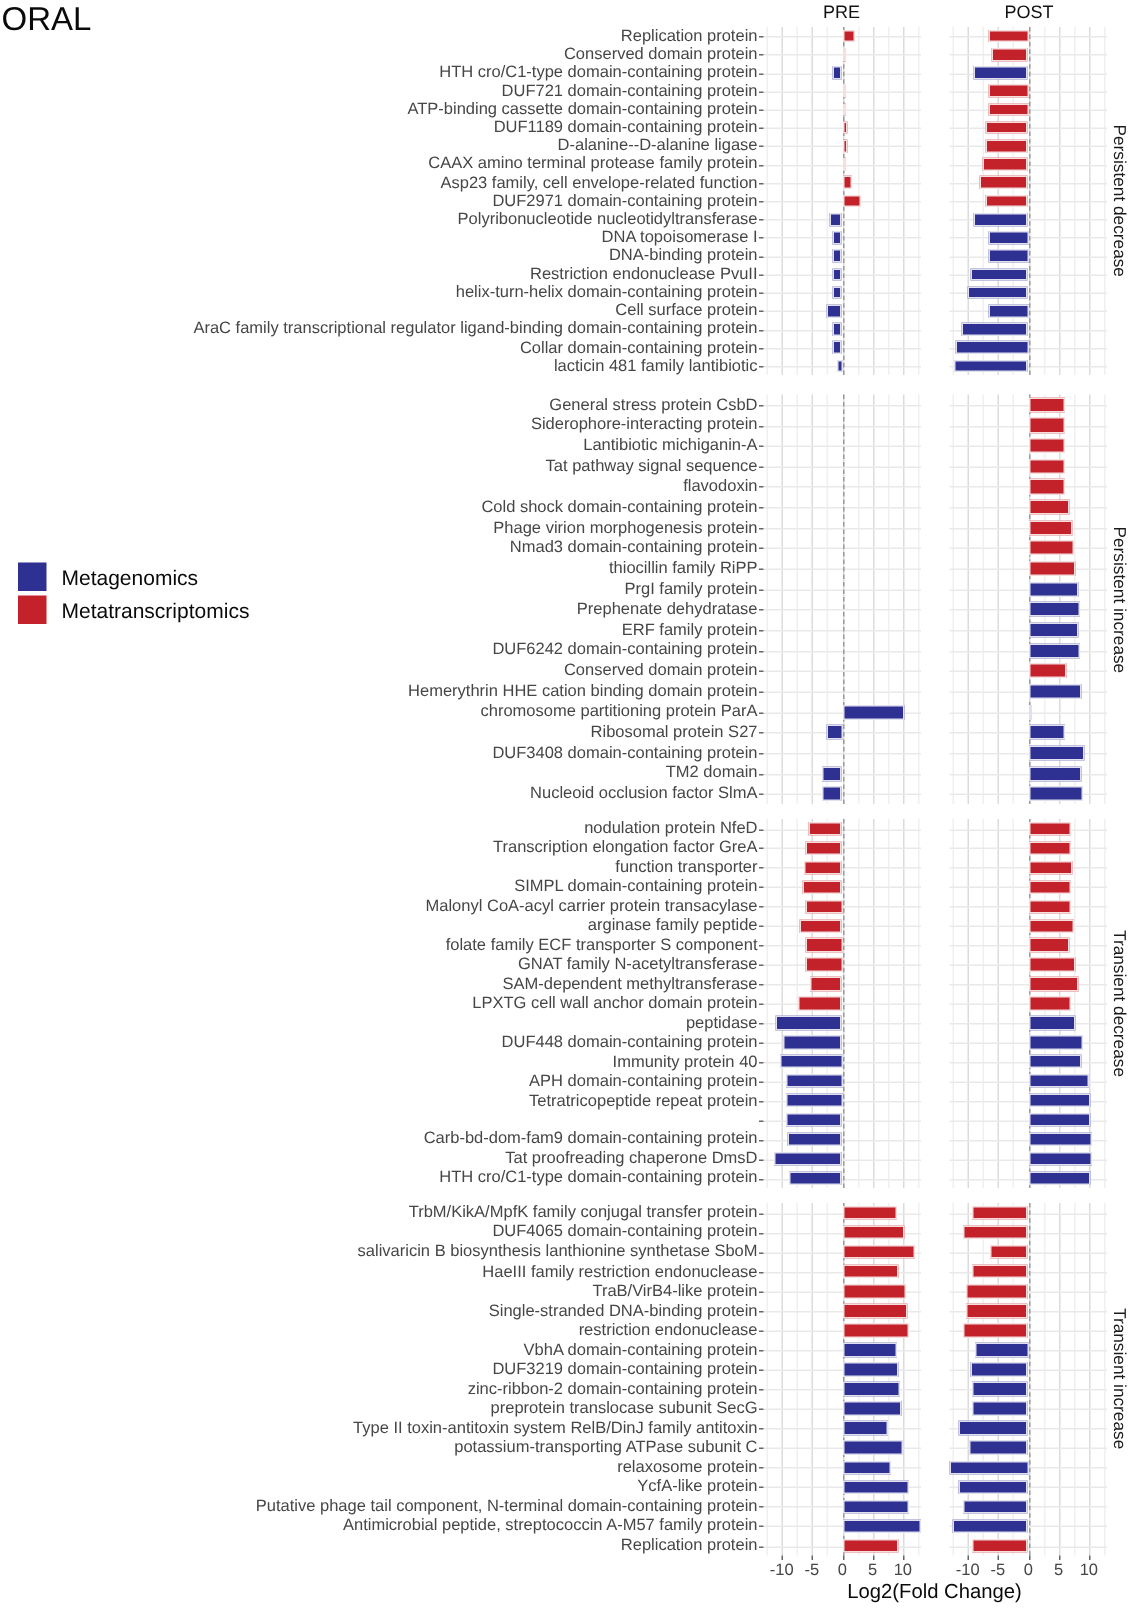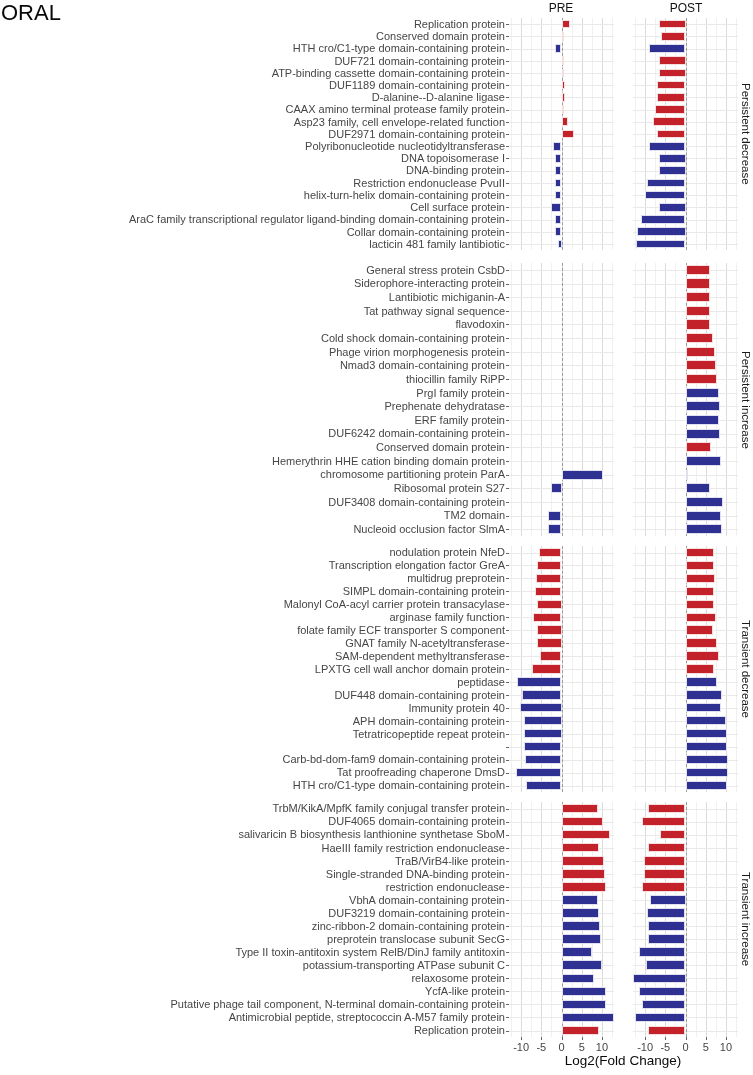--- a/index.html
+++ b/index.html
@@ -37,20 +37,30 @@
   .xtick-label{position:absolute;transform:translateX(-50%);font-size:11px;color:#464646;}
 </style>
 </head>
 <body>
 
 <div id="chart">
   <div class="plot-title">ORAL</div>
   <div class="col-header" id="hdr-pre">PRE</div>
   <div class="col-header" id="hdr-post">POST</div>
 
+  <div class="legend">
+    <div class="legend-item">
+      <span class="legend-swatch" id="sw-0" style="background: rgb(46, 49, 146);"></span>
+      <span class="legend-label">Metagenomics</span>
+    </div>
+    <div class="legend-item">
+      <span class="legend-swatch" id="sw-1" style="background: rgb(195, 34, 43);"></span>
+      <span class="legend-label">Metatranscriptomics</span>
+    </div>
+  </div>
 
   <div class="axis-title">Log2(Fold Change)</div>
 
   <div id="plot-area">
       <div class="strip" style="left: 738px; top: 18px; height: 232px;">Persistent decrease</div>
       <div class="panel" style="left: 509px; top: 18px; width: 105px; height: 232px;">
         <div class="gv minor" style="left: 2px;"></div>
         <div class="gv minor" style="left: 22.2px;"></div>
         <div class="gv minor" style="left: 42.4px;"></div>
         <div class="gv minor" style="left: 62.6px;"></div>
@@ -509,33 +519,33 @@
       </div>
       <div class="row-label" style="top: 546.3px;">
         <div>nodulation protein NfeD</div>
       </div>
       <div class="ytick" style="left: 506px; top: 552.5px;"></div>
       <div class="row-label" style="top: 559.2px;">
         <div>Transcription elongation factor GreA</div>
       </div>
       <div class="ytick" style="left: 506px; top: 565.4px;"></div>
       <div class="row-label" style="top: 572.2px;">
-        <div>multidrug preprotein</div>
+        <div>function transporter</div>
       </div>
       <div class="ytick" style="left: 506px; top: 578.4px;"></div>
       <div class="row-label" style="top: 585.1px;">
         <div>SIMPL domain-containing protein</div>
       </div>
       <div class="ytick" style="left: 506px; top: 591.3px;"></div>
       <div class="row-label" style="top: 598.1px;">
         <div>Malonyl CoA-acyl carrier protein transacylase</div>
       </div>
       <div class="ytick" style="left: 506px; top: 604.3px;"></div>
       <div class="row-label" style="top: 611px;">
-        <div>arginase family function</div>
+        <div>arginase family peptide</div>
       </div>
       <div class="ytick" style="left: 506px; top: 617.2px;"></div>
       <div class="row-label" style="top: 624px;">
         <div>folate family ECF transporter S component</div>
       </div>
       <div class="ytick" style="left: 506px; top: 630.2px;"></div>
       <div class="row-label" style="top: 636.9px;">
         <div>GNAT family N-acetyltransferase</div>
       </div>
       <div class="ytick" style="left: 506px; top: 643.1px;"></div>

